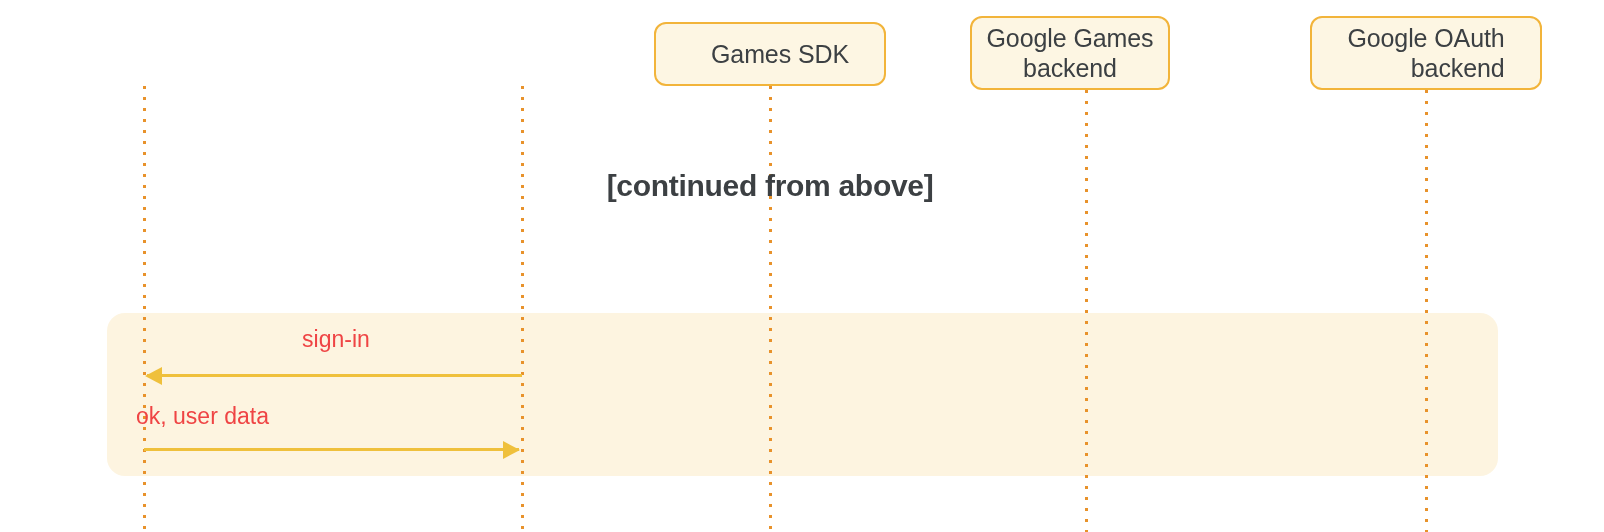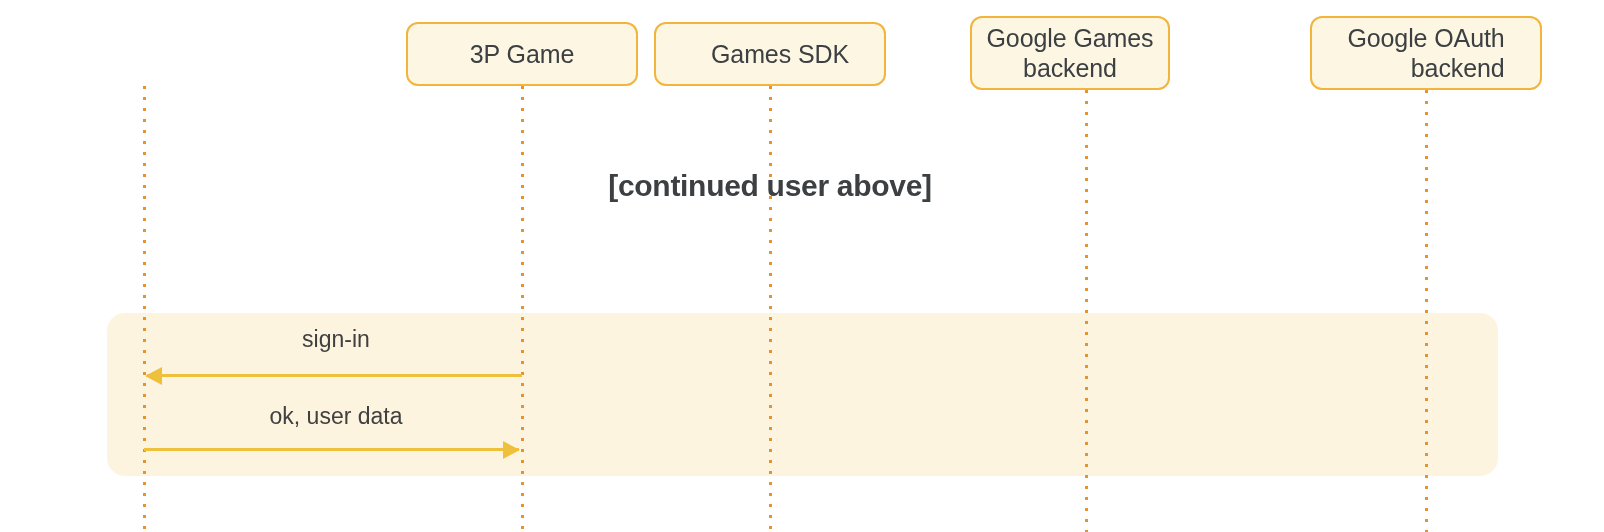--- a/index.html
+++ b/index.html
@@ -80,21 +80,21 @@
     white-space: nowrap;
     text-align: center;
   }
 
   
   .message {
     position: absolute;
   }
   .message-label {
     position: absolute;
-    color: #404040;
+    color: #ef4444;
     font-size: 23px;
     line-height: 28px;
     font-family: "Liberation Sans", sans-serif;
     white-space: nowrap;
     text-align: center;
   }
   .message-line {
     position: absolute;
     height: 3px;
     background: #EFC03C;
@@ -119,42 +119,39 @@
 <div id="diagram">
 
   <div class="highlight-band" id="band" style="left: 107px; top: 313px; width: 1391px; height: 163px;"></div>
 
   <div class="lifeline" id="lifeline-0" style="left: 143px; top: 86px; height: 446px;"></div>
   <div class="lifeline" id="lifeline-1" style="left: 521px; top: 86px; height: 446px;"></div>
   <div class="lifeline" id="lifeline-2" style="left: 769px; top: 86px; height: 446px;"></div>
   <div class="lifeline" id="lifeline-3" style="left: 1085px; top: 90px; height: 442px;"></div>
   <div class="lifeline" id="lifeline-4" style="left: 1425px; top: 90px; height: 442px;"></div>
 
-  <div class="participant" id="participant-1" style="left: 406px; top: 22px; width: 232px; height: 64px;">
-    <span class="participant-label">3P Game</span>
-  </div>
   <div class="participant" id="participant-2" style="left: 654px; top: 22px; width: 232px; height: 64px; padding-left: 20px;">
     <span class="participant-label">Games SDK</span>
   </div>
   <div class="participant" id="participant-3" style="left: 970px; top: 16px; width: 200px; height: 74px;">
     <span class="participant-label">Google Games
 backend</span>
   </div>
   <div class="participant" id="participant-4" style="left: 1310px; top: 16px; width: 232px; height: 74px; text-align: right;">
     <span class="participant-label">Google OAuth
 backend</span>
   </div>
 
-  <div class="continued-note" id="continued-note" style="left: 0px; top: 168px; width: 1540px;">[continued user above]</div>
+  <div class="continued-note" id="continued-note" style="left: 0px; top: 168px; width: 1540px;">[continued from above]</div>
 
   <div class="message">
     <div class="message-label" id="msg-label-0" style="left: 136px; top: 325px; width: 400px; text-align: center;">sign-in</div>
     <div class="message-line" id="msg-line-0" style="left: 147px; top: 374px; width: 375px;"></div>
     <div class="arrowhead left" id="msg-head-0" style="top: 367px; left: 145px;"></div>
   </div>
 
   <div class="message">
-    <div class="message-label" id="msg-label-1" style="left: 136px; top: 402px; width: 400px; text-align: center;">ok, user data</div>
+    <div class="message-label" id="msg-label-1" style="left: 136px; top: 402px; width: 400px; text-align: left;">ok, user data</div>
     <div class="message-line" id="msg-line-1" style="left: 144px; top: 448px; width: 375px;"></div>
     <div class="arrowhead right" id="msg-head-1" style="top: 441px; left: 503px;"></div>
   </div>
 
 </div>
 
 </body></html>

